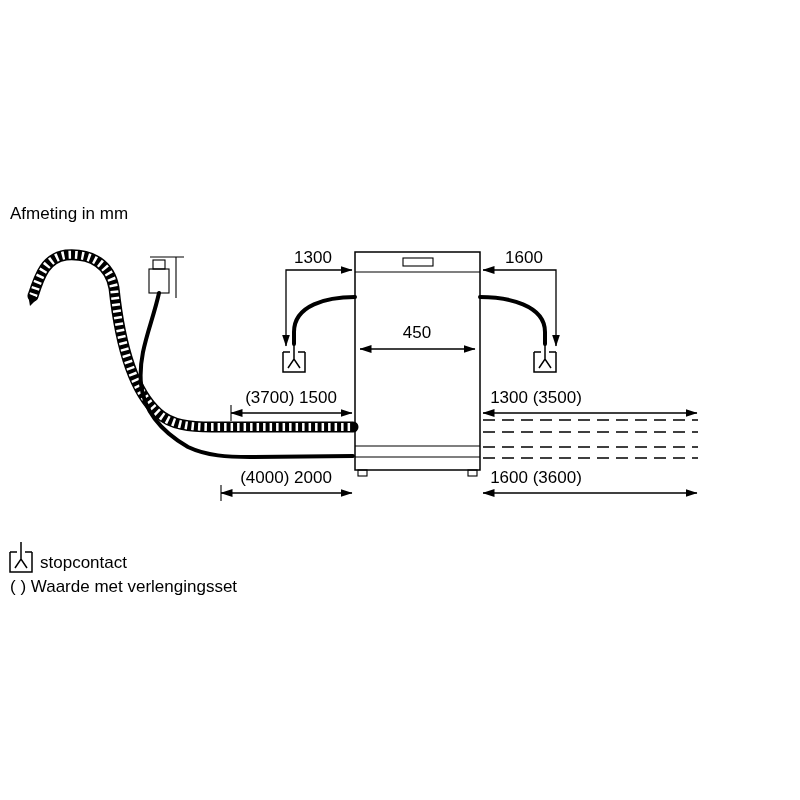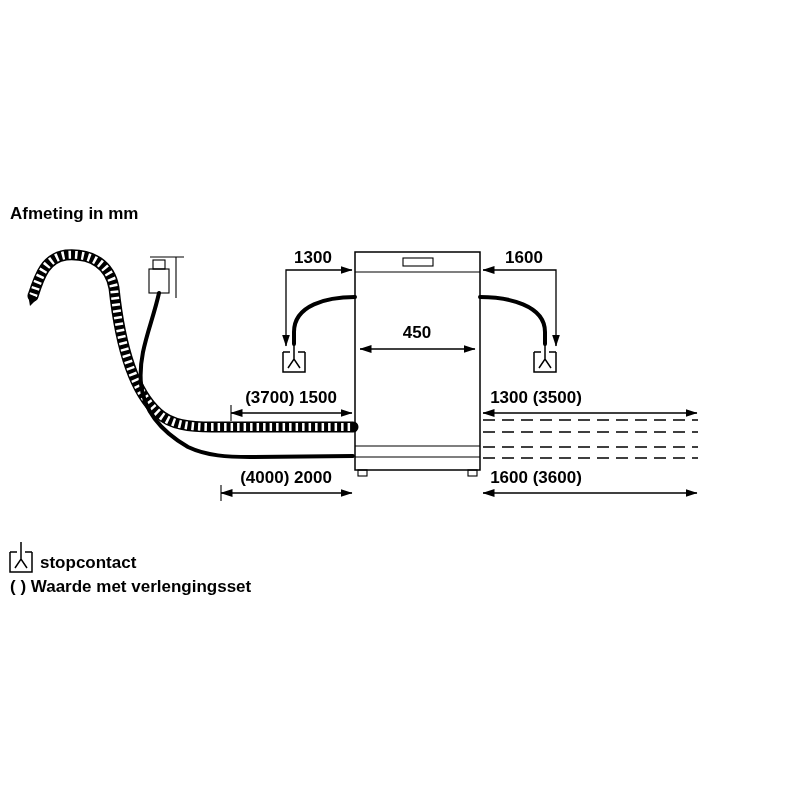--- a/index.html
+++ b/index.html
@@ -2,21 +2,20 @@
 <html><head>
 <meta charset="utf-8">
 <style>
   html,body{margin:0;padding:0;background:#ffffff;}
   .screen{
     position:relative;
     width:800px;height:680px;
     background:#ffffff;
     font-family:"Liberation Sans", sans-serif;
     overflow:hidden;
-    font-weight:bold;
   }
   svg{display:block;}
   text{
     font-family:"Liberation Sans", sans-serif;
     font-size:17px;
     fill:#000000;
   }
   .dim-line{stroke:#000;stroke-width:1.3;fill:none;}
   .thin{stroke:#000;stroke-width:1.1;fill:none;}
   .struct{stroke:#000;stroke-width:1.5;fill:none;}

